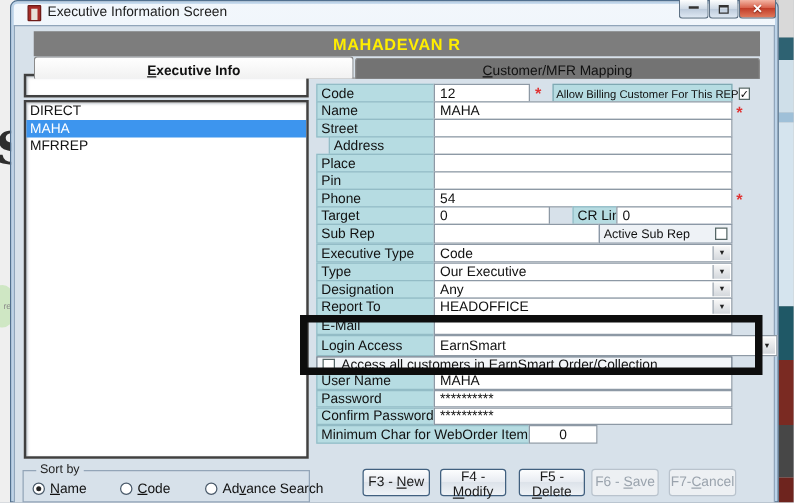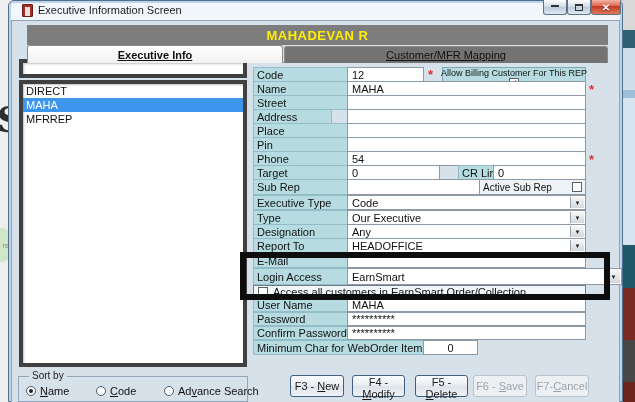--- a/index.html
+++ b/index.html
@@ -31,27 +31,27 @@
   #btn-close { left:591px; width:30px; background:linear-gradient(#f3b5a4,#d8614b 45%,#c03a26 45%,#e07a5c); color:#fff; font-weight:bold; font-size:10px; text-shadow:0 1px 1px #7a1d10; }
   .glyph-min { width:8px; height:3px; border-bottom:2px solid #333; margin-top:-3px; }
   .glyph-max { width:8px; height:7px; border:1px solid #333; border-top:2px solid #333; }
 
   
   #client { left:11px; top:20px; width:609px; height:382px; background:#d7e1ea; border:1px solid #90a5ba; border-bottom:none; }
 
   #header-band { left:27px; top:25px; width:581px; height:20px; background:#7d7d7d; color:#ffee00;
                  font-weight:bold; font-size:13px; display:flex; align-items:center; justify-content:center; letter-spacing:.5px; }
   .tab { position:absolute; height:18px; border:1px solid #8a8a8a; border-bottom:none; border-radius:3px 3px 0 0;
-         display:flex; align-items:center; justify-content:center; font-size:11px; color:#111;text-decoration:underline; }
+         display:flex; align-items:flex-end; justify-content:center; font-size:11px; color:#111; }
   #tab-exec { left:27px; top:45px; width:256px; background:linear-gradient(#ffffff,#f1f1f1); font-weight:bold; z-index:2; }
   #tab-cust { left:284px; top:46px; width:324px; height:17px; background:#737373; }
   #tabline { left:27px; top:62px; width:581px; height:1px; background:#9a9a9a; }
 
   
-  .sunken { background:#fff; border:4px solid #404040; box-shadow: inset 1px 1px 2px rgba(60,80,100,.35); }
+  .sunken { background:#fff; border:2px solid #404040; box-shadow: inset 1px 1px 2px rgba(60,80,100,.35); }
   #search-box { left:19px; top:59px; width:228px; height:19px; font-size:11px; padding:2px 3px; }
   #exec-list { left:19px; top:80px; width:228px; height:287px; overflow:hidden; }
   .litem { height:14px; font-size:11px; padding:0 3px; display:flex; align-items:center; color:#111; }
   .litem.selected { background:#3d95ee; color:#fff; }
 
   
   #sort-box { left:18px; top:376px; width:230px; height:26px; border:1px solid #93a5b8; }
   #sort-legend { position:absolute; left:10px; top:-7px; background:#d7e1ea; padding:0 3px; font-size:10px; color:#222; }
   .radio { position:absolute; display:flex; align-items:center; gap:4px; font-size:11px; color:#111; cursor:default; }
   .rdot { width:10px; height:10px; border-radius:50%; border:1px solid #4a5a6a; background:#fff; position:relative; }
@@ -63,21 +63,21 @@
   .finput { position:absolute; background:#fff; border:1px solid #8d99a5; font-size:11px; color:#111;
             display:flex; align-items:center; padding-left:4px; white-space:nowrap; overflow:hidden; }
   .fselect { position:absolute; background:#fff; border:1px solid #8d99a5; font-size:11px; color:#111;
              display:flex; align-items:center; padding-left:4px; }
   .sarrow { position:absolute; right:1px; top:1px; bottom:1px; width:14px;
             background:linear-gradient(#f7f7f7,#d3d7dc); border-left:1px solid #9aa4ae;
             display:flex; align-items:center; justify-content:center; font-size:6px; color:#222; }
   .req { position:absolute; color:#e03232; font-size:13px; font-weight:bold; }
   .cb { width:10px; height:10px; background:#fff; border:1px solid #566; display:flex; align-items:center; justify-content:center;
         font-size:9px; color:#111; line-height:10px; }
-  .panel-teal { position:absolute; background:#b6dce2; border:1px solid #7fa8b2; display:flex; align-items:center; font-size:9px; color:#111; white-space:nowrap;flex-direction:column; }
+  .panel-teal { position:absolute; background:#b6dce2; border:1px solid #7fa8b2; display:flex; align-items:center; font-size:9px; color:#111; white-space:nowrap; }
   .panel-lite { position:absolute; background:#eef2f6; border:1px solid #8b98a6; display:flex; align-items:center; font-size:10px; color:#111; white-space:nowrap; }
 
   
   .btn { position:absolute; top:375px; height:22px; border:1px solid #41607f; border-radius:3px; font-size:11px; color:#1a1a1a;
          background:linear-gradient(#fcfdfe,#e7ebf1 50%,#dde3ea 50%,#eef2f6); font-family:"Liberation Sans",sans-serif; }
   .btn.disabled { border-color:#b9c3cd; color:#9aa3ad; background:#edf0f3; }
   .accel { text-decoration:underline; }
 
   
   #highlight-rect { left:240px; top:252px; width:370px; height:48px; border:6px solid #0d0d0d; z-index:60; }
@@ -159,21 +159,21 @@
   <span class="cb">✓</span>
 </div>
 
 <div class="flabel" style="left:253px;top:81px;width:95px;height:15px">Name</div>
 <div class="finput" style="left:347px;top:81px;width:239px;height:15px">MAHA</div>
 <div class="req" style="left:589px;top:82px">*</div>
 
 <div class="flabel" style="left:253px;top:95px;width:95px;height:15px">Street</div>
 <div class="finput" style="left:347px;top:95px;width:239px;height:15px"></div>
 
-<div class="flabel" style="left:253px;top:109px;width:79px;height:15px">Address</div>
+<div class="flabel" style="left:263px;top:109px;width:95px;height:15px">Address</div>
 <div class="finput" style="left:347px;top:109px;width:239px;height:15px"></div>
 
 <div class="flabel" style="left:253px;top:123px;width:95px;height:15px">Place</div>
 <div class="finput" style="left:347px;top:123px;width:239px;height:15px"></div>
 
 <div class="flabel" style="left:253px;top:137px;width:95px;height:15px">Pin</div>
 <div class="finput" style="left:347px;top:137px;width:239px;height:15px"></div>
 
 <div class="flabel" style="left:253px;top:151px;width:95px;height:15px">Phone</div>
 <div class="finput" style="left:347px;top:151px;width:239px;height:15px">54</div>

